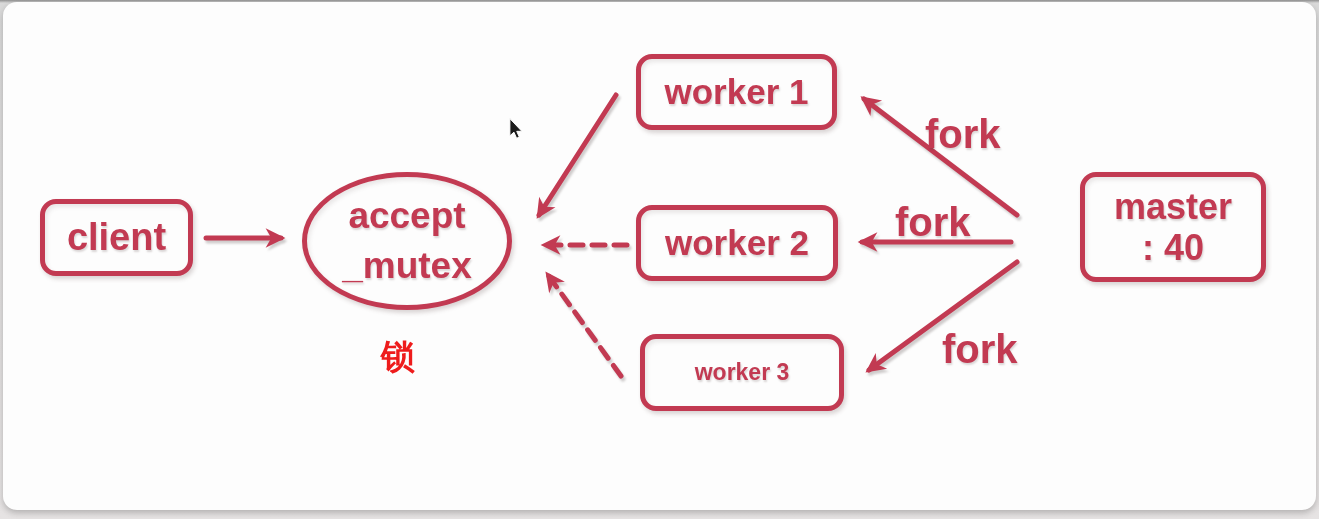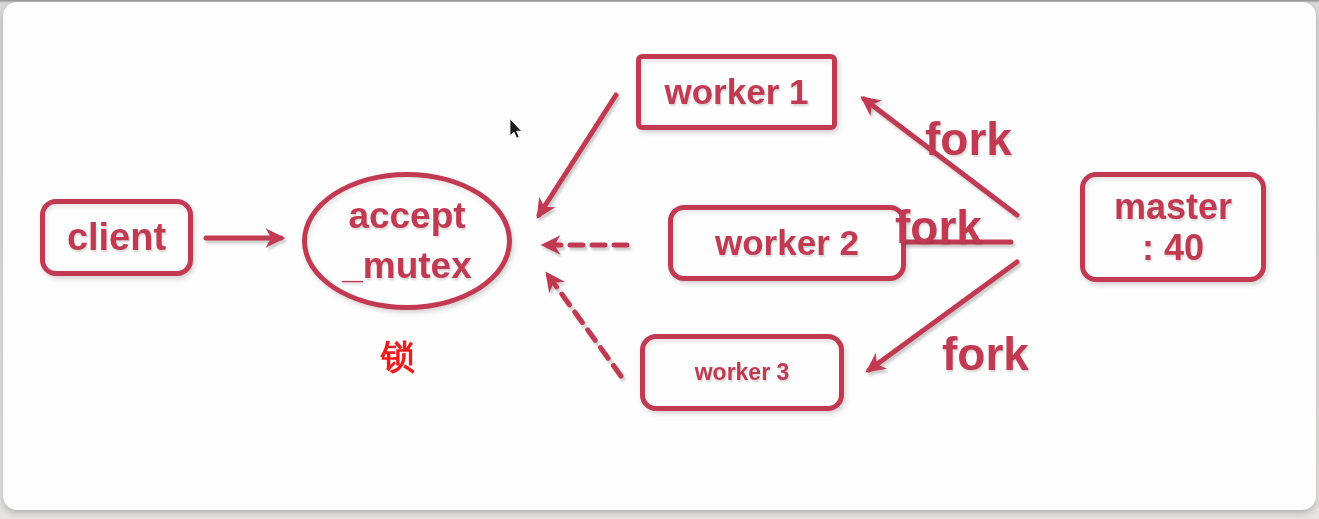--- a/index.html
+++ b/index.html
@@ -26,26 +26,26 @@
     position:absolute;display:flex;flex-direction:column;align-items:center;justify-content:center;
     color:var(--accent);font-weight:600;box-sizing:border-box;
     background:#fdfdfd;border:5px solid var(--accent);
     text-shadow:1px 2px 2px rgba(60,40,40,0.18);
     box-shadow:2px 3px 4px rgba(90,70,70,0.22), inset 2px 3px 4px rgba(90,70,70,0.12);
   }
   .rect{border-radius:16px;}
   .ellipse{border-radius:50%;}
   .node-client{left:40px;top:199px;width:153px;height:77px;font-size:38px;}
   .node-mutex{left:302px;top:172px;width:210px;height:138px;font-size:37px;line-height:1.35;}
-  .node-worker1{left:636px;top:54px;width:201px;height:76px;font-size:35px;border-radius:6px;}
-  .node-worker2{left:636px;top:205px;width:238px;height:76px;font-size:35px;margin-left:32px;}
+  .node-worker1{left:636px;top:54px;width:201px;height:76px;font-size:35px;}
+  .node-worker2{left:636px;top:205px;width:202px;height:76px;font-size:35px;}
   .node-worker3{left:640px;top:334px;width:204px;height:77px;font-size:23px;}
   .node-master{left:1051px;top:172px;width:186px;height:110px;font-size:36px;line-height:1.15;margin-left:29px;}
   .float-label{
-    position:absolute;color:var(--accent);font-size:46px;font-weight:600;
+    position:absolute;color:var(--accent);font-size:40px;font-weight:600;
     text-shadow:1px 2px 2px rgba(60,40,40,0.18);
   }
   .lock-label{
     position:absolute;left:381px;top:334px;color:var(--lock-red);
     font-size:34px;font-weight:bold;
   }
   .cursor{position:absolute;left:508px;top:118px;}
 </style>
 </head>
 <body>

